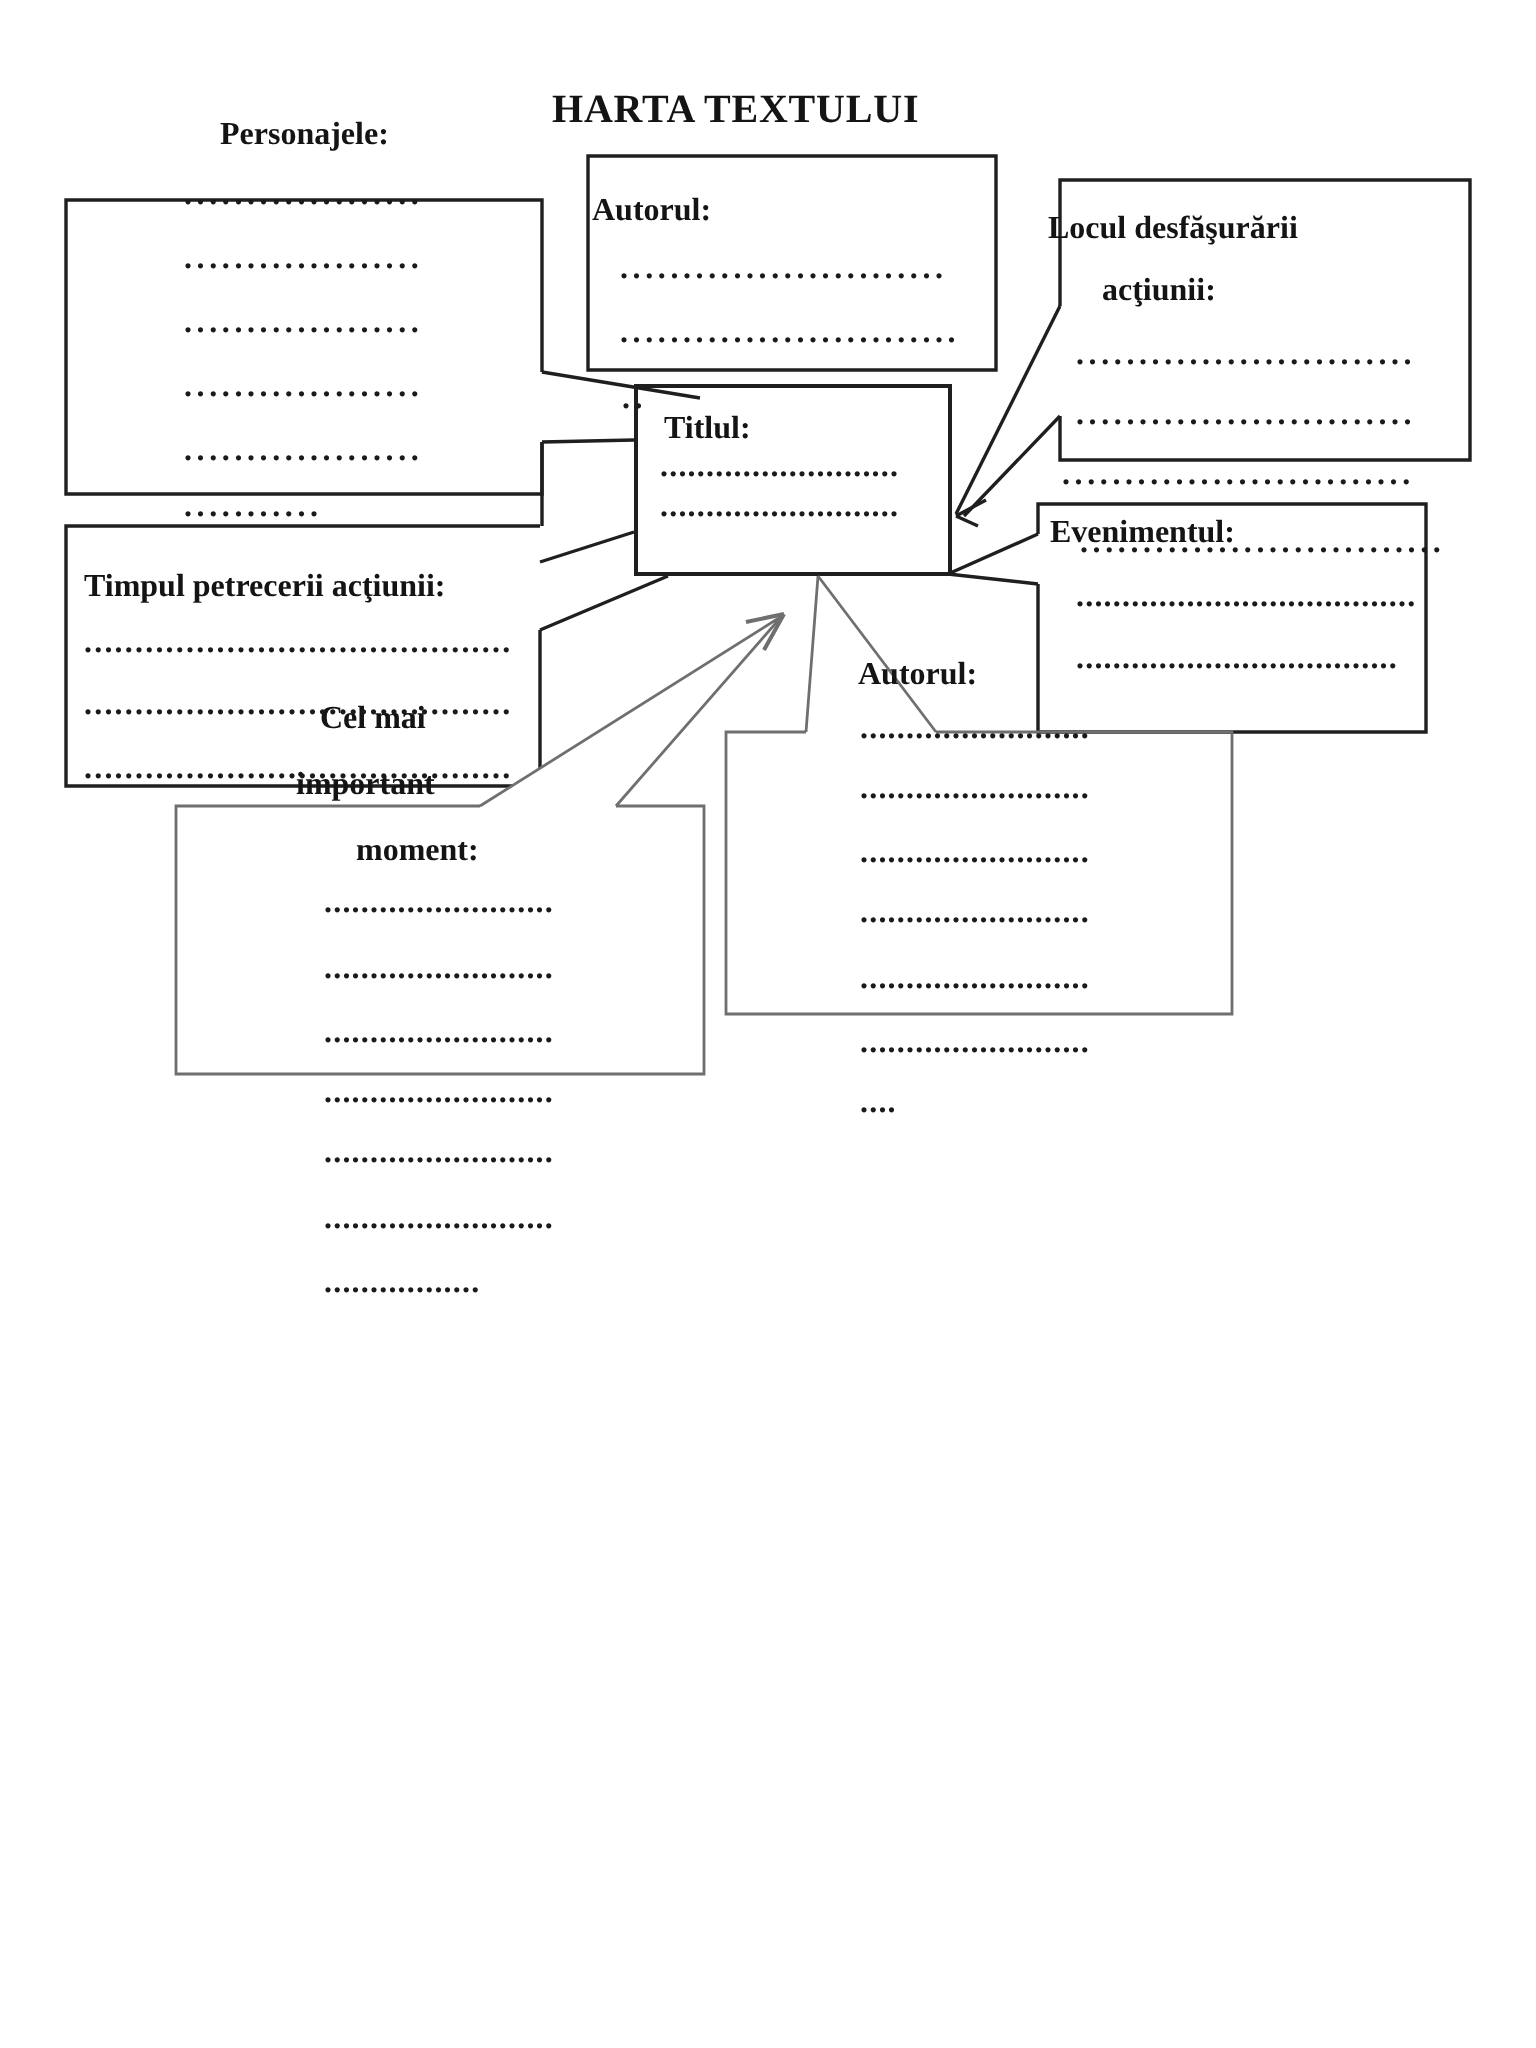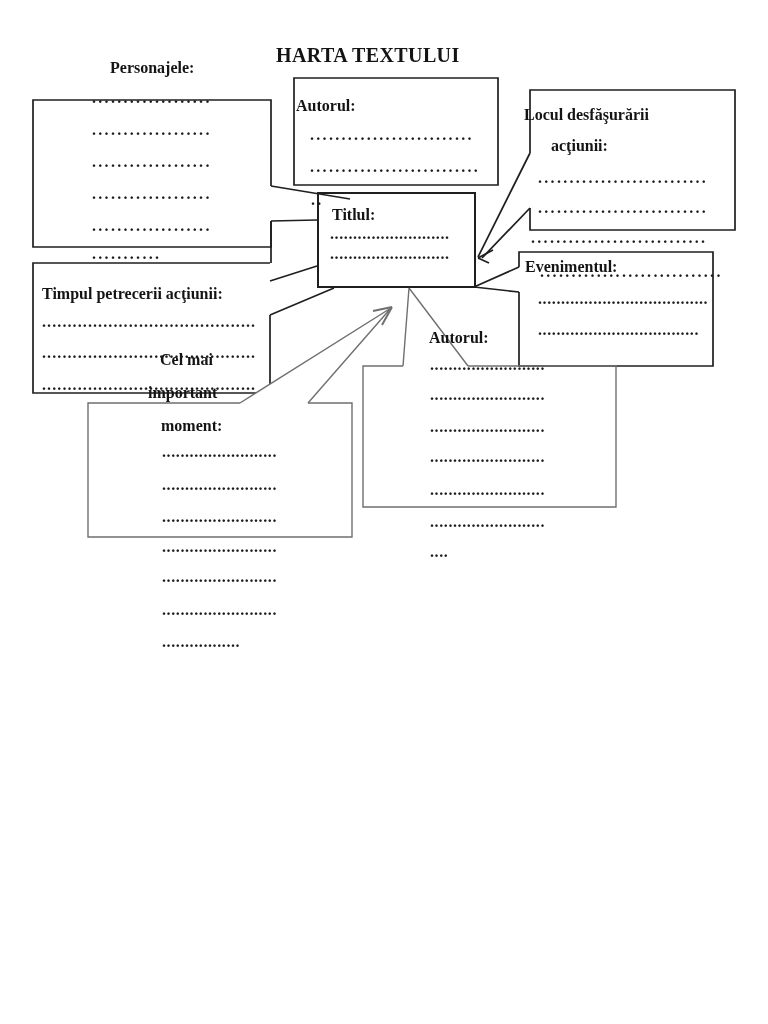--- a/index.html
+++ b/index.html
@@ -49,21 +49,21 @@
   <div class="lbl" style="left:110px;top:58px">Personajele:</div>
   <div class="lbl" style="left:296px;top:96px">Autorul:</div>
   <div class="lbl" style="left:524px;top:105px">Locul desfăşurării</div>
   <div class="lbl" style="left:551px;top:136px">acţiunii:</div>
   <div class="lbl" style="left:332px;top:205px">Titlul:</div>
   <div class="lbl" style="left:525px;top:257px">Evenimentul:</div>
   <div class="lbl" style="left:429px;top:328px">Autorul:</div>
   <div class="lbl" style="left:42px;top:284px">Timpul petrecerii acţiunii:</div>
   <div class="lbl" style="left:160px;top:350px">Cel mai</div>
   <div class="lbl" style="left:148px;top:383px">important</div>
-  <div class="lbl" style="left:161px;top:416px">moment:</div>
+  <div class="lbl" style="left:178px;top:416px">moment:</div>
 
   <div class="dots ls-loose" style="left:92px;top:90px">...................</div>
   <div class="dots ls-loose" style="left:92px;top:122px">...................</div>
   <div class="dots ls-loose" style="left:92px;top:154px">...................</div>
   <div class="dots ls-loose" style="left:92px;top:186px">...................</div>
   <div class="dots ls-loose" style="left:92px;top:218px">...................</div>
   <div class="dots ls-loose" style="left:92px;top:246px">...........</div>
 
   <div class="dots ls-loose" style="left:310px;top:127px">..........................</div>
   <div class="dots ls-loose" style="left:310px;top:159px">...........................</div>

